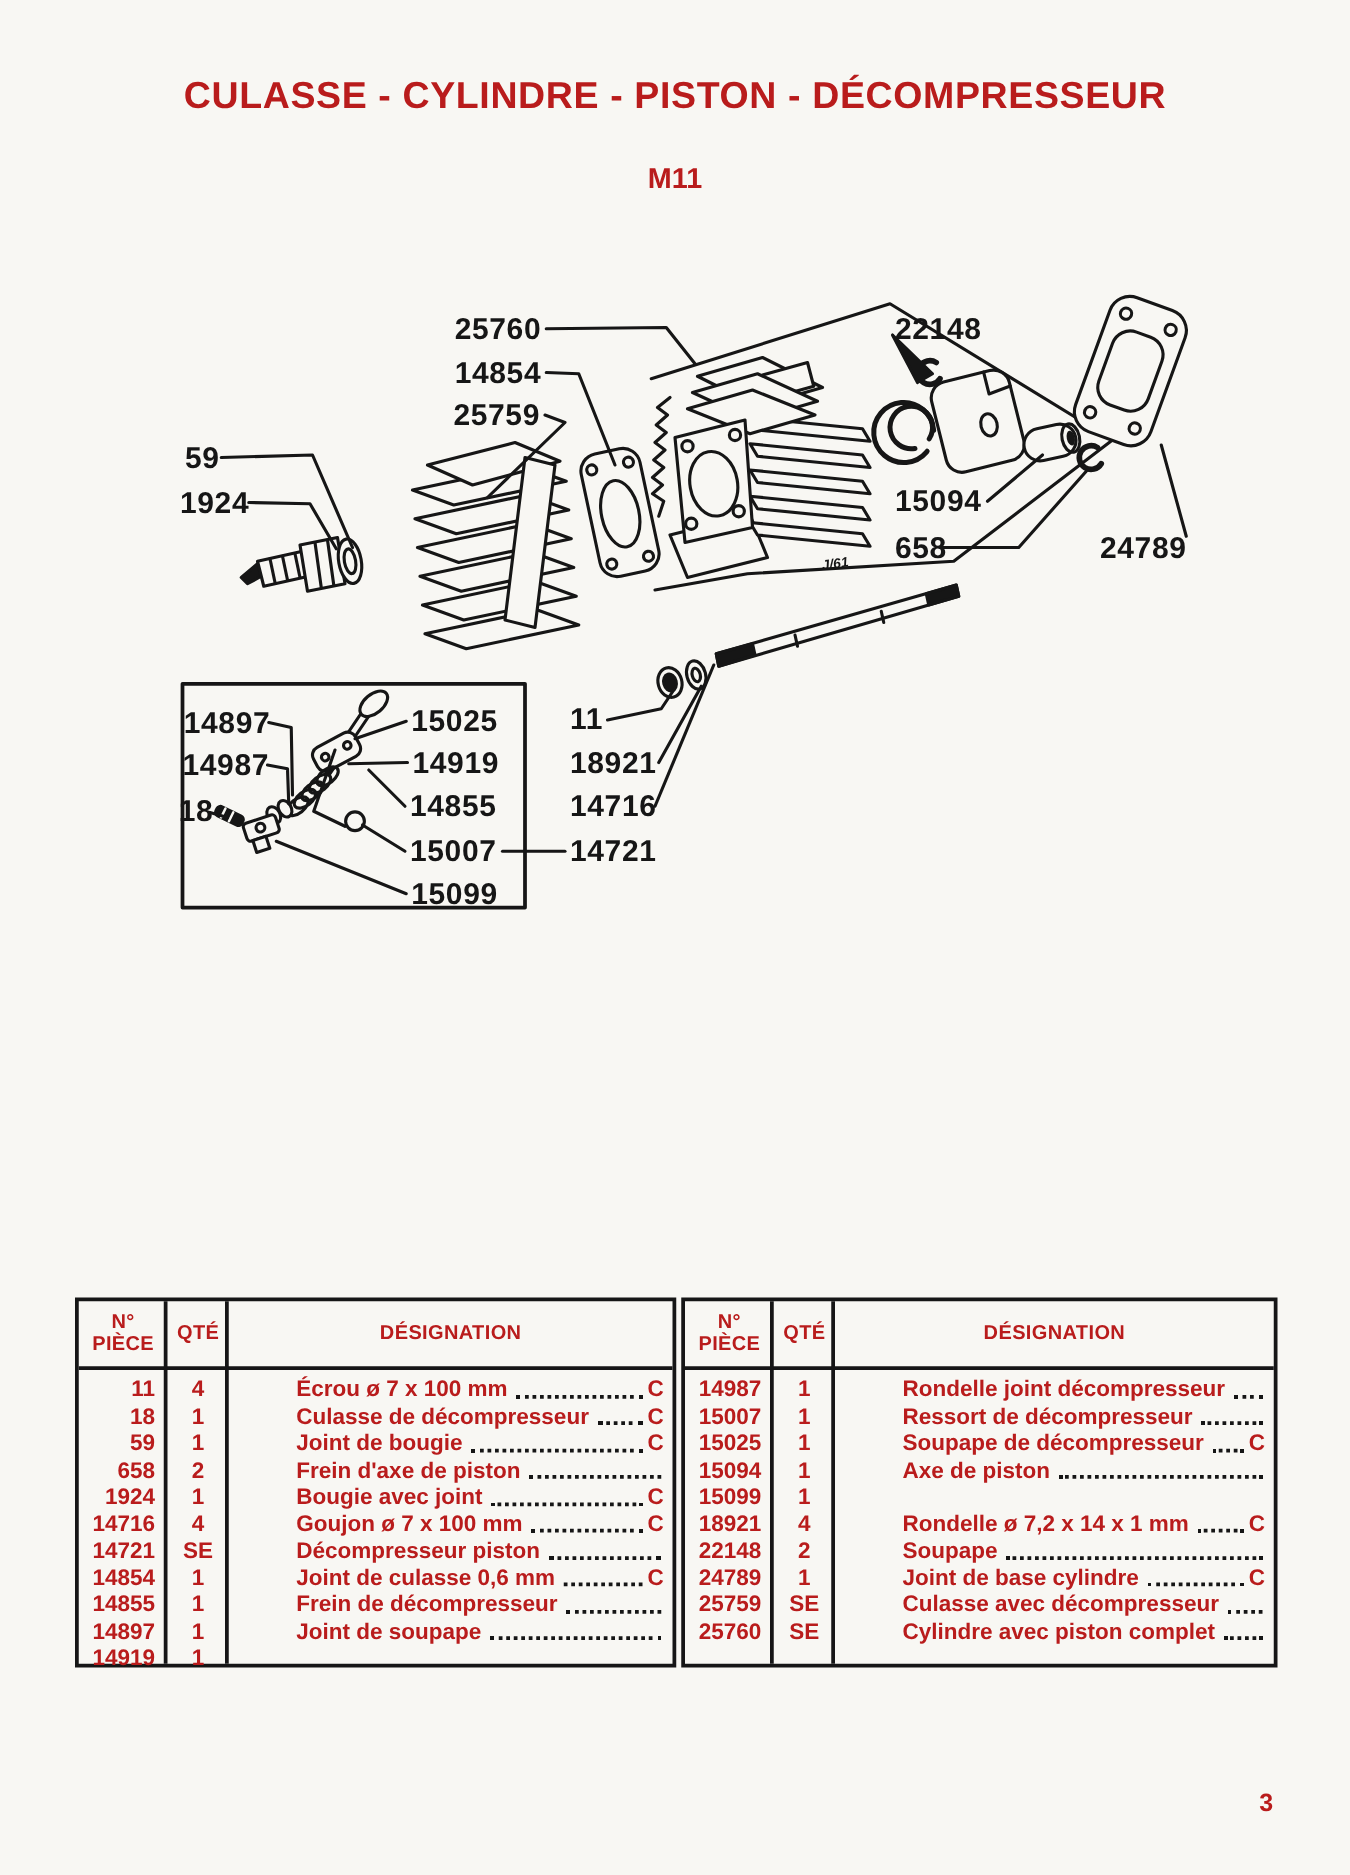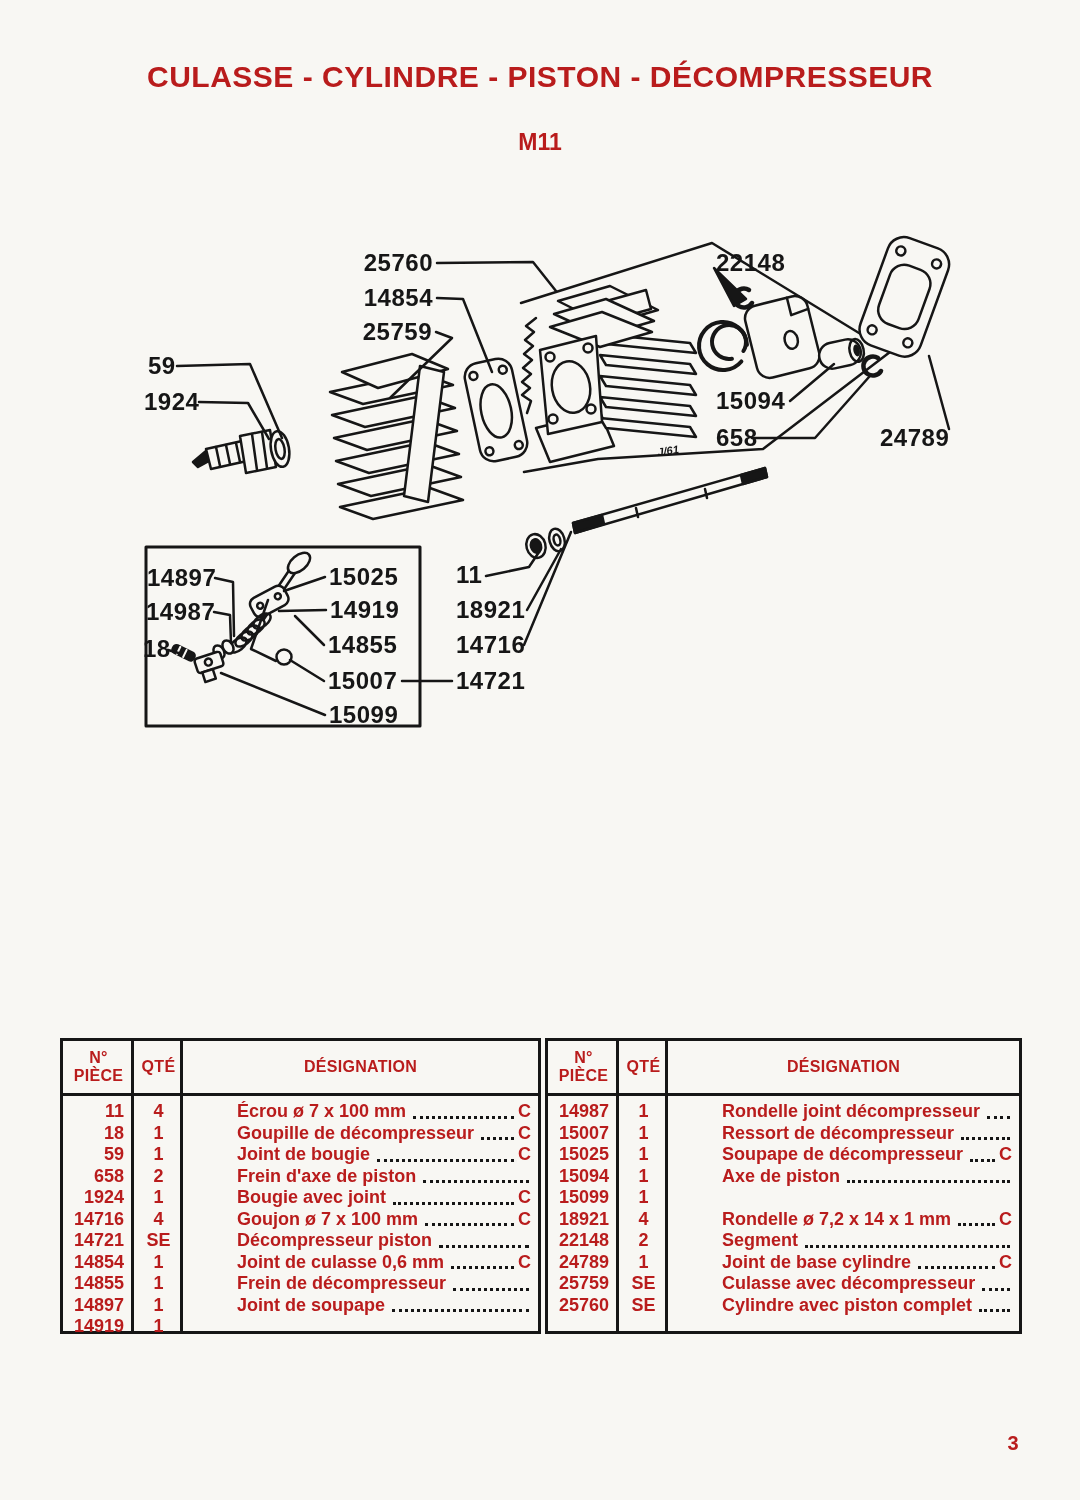--- a/index.html
+++ b/index.html
@@ -251,21 +251,21 @@
       <span class="des-text">Écrou ø 7 x 100 mm</span>
       <span class="leader"></span>
       <span class="c-flag">C</span>
     </span>
   </div>
 
   <div class="trow">
     <span class="c-part">18</span>
     <span class="c-qty">1</span>
     <span class="c-des">
-      <span class="des-text">Goupille de décompresseur</span>
+      <span class="des-text">Culasse de décompresseur</span>
       <span class="leader"></span>
       <span class="c-flag">C</span>
     </span>
   </div>
 
   <div class="trow">
     <span class="c-part">59</span>
     <span class="c-qty">1</span>
     <span class="c-des">
       <span class="des-text">Joint de bougie</span>
@@ -419,21 +419,21 @@
       <span class="des-text">Rondelle ø 7,2 x 14 x 1 mm</span>
       <span class="leader"></span>
       <span class="c-flag">C</span>
     </span>
   </div>
 
   <div class="trow">
     <span class="c-part">22148</span>
     <span class="c-qty">2</span>
     <span class="c-des">
-      <span class="des-text">Segment</span>
+      <span class="des-text">Soupape</span>
       <span class="leader"></span>
 
     </span>
   </div>
 
   <div class="trow">
     <span class="c-part">24789</span>
     <span class="c-qty">1</span>
     <span class="c-des">
       <span class="des-text">Joint de base cylindre</span>

